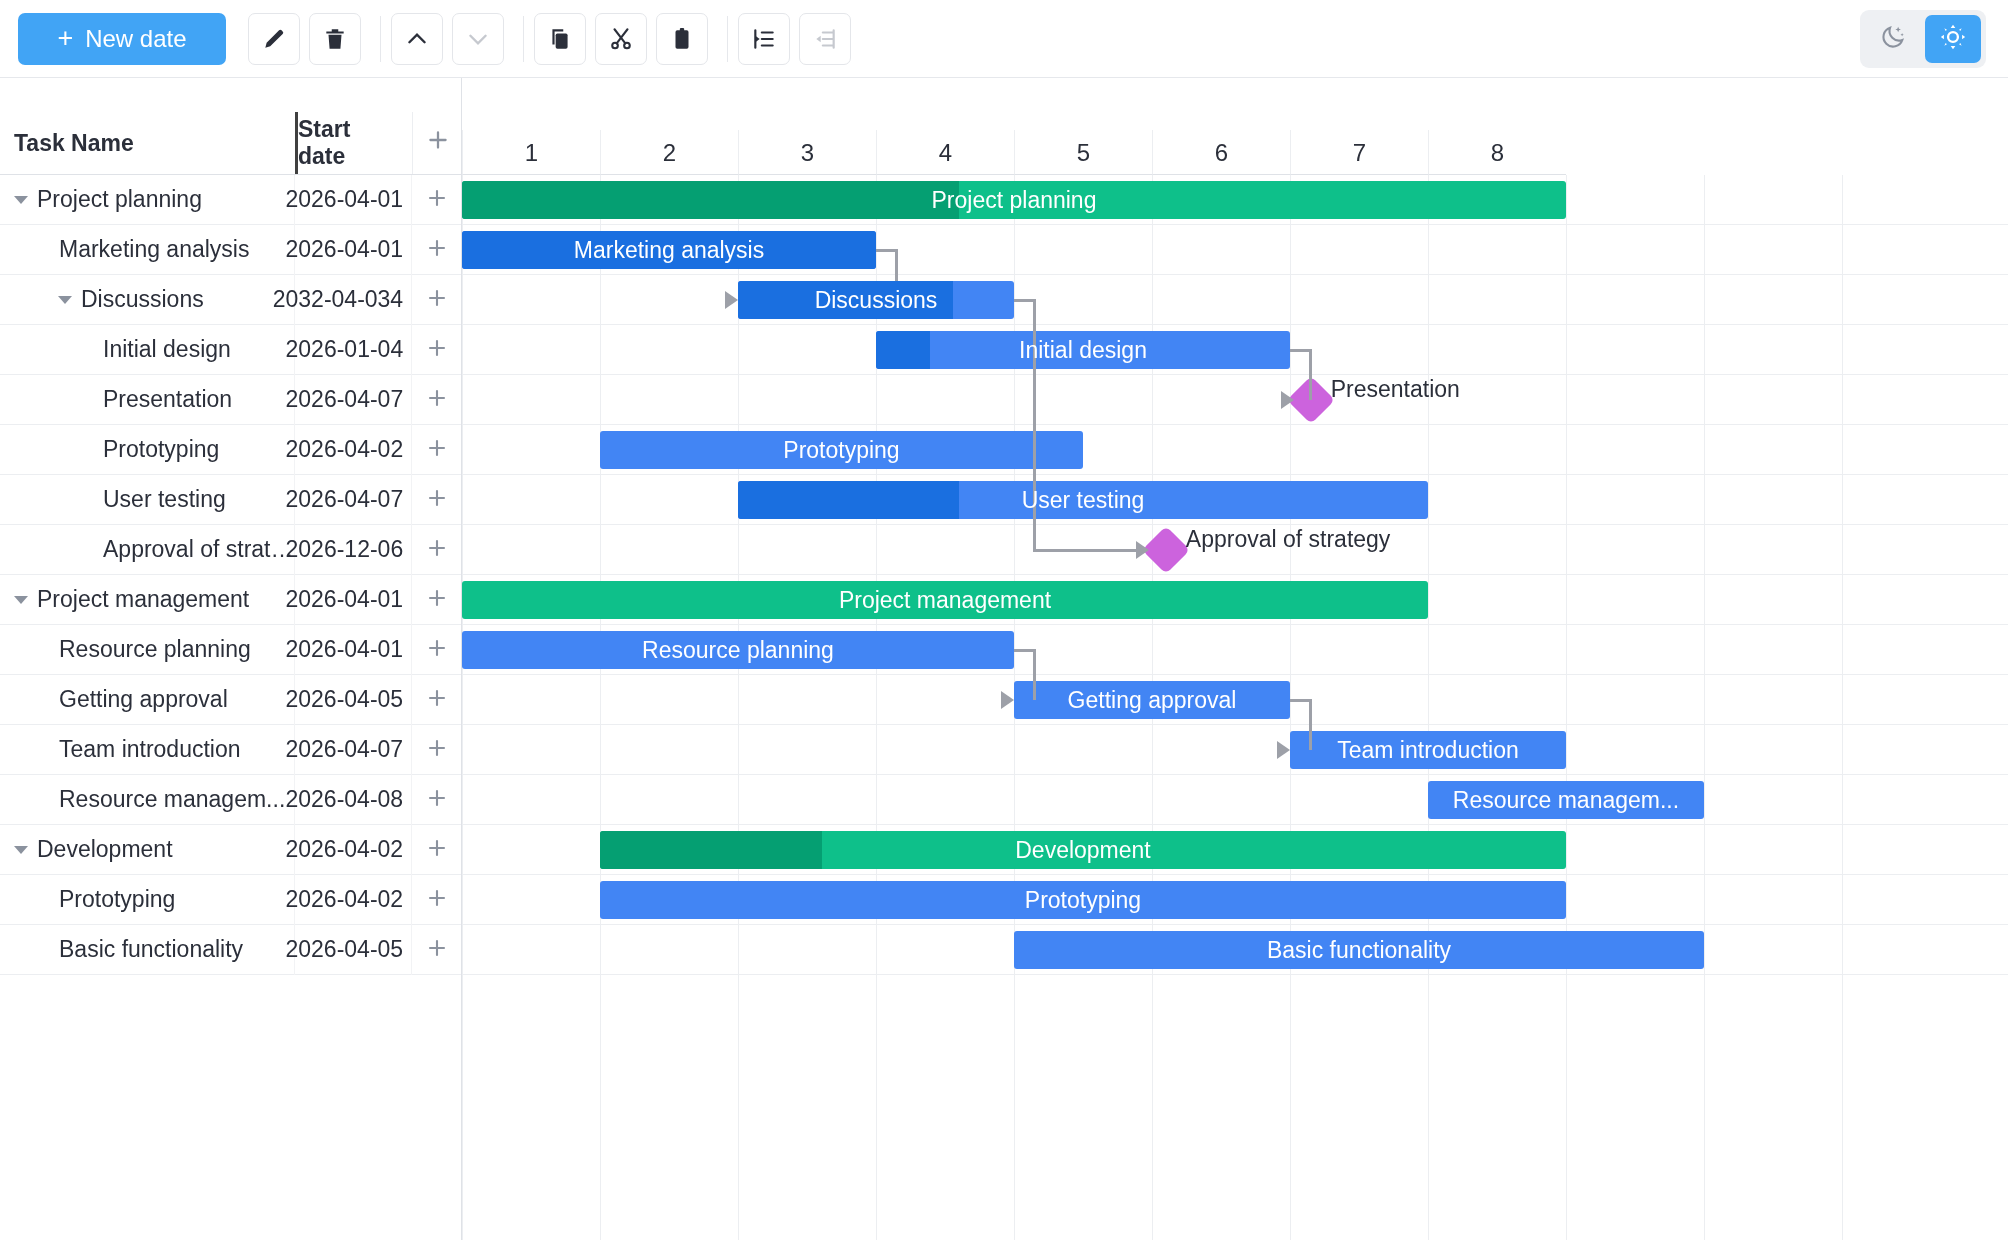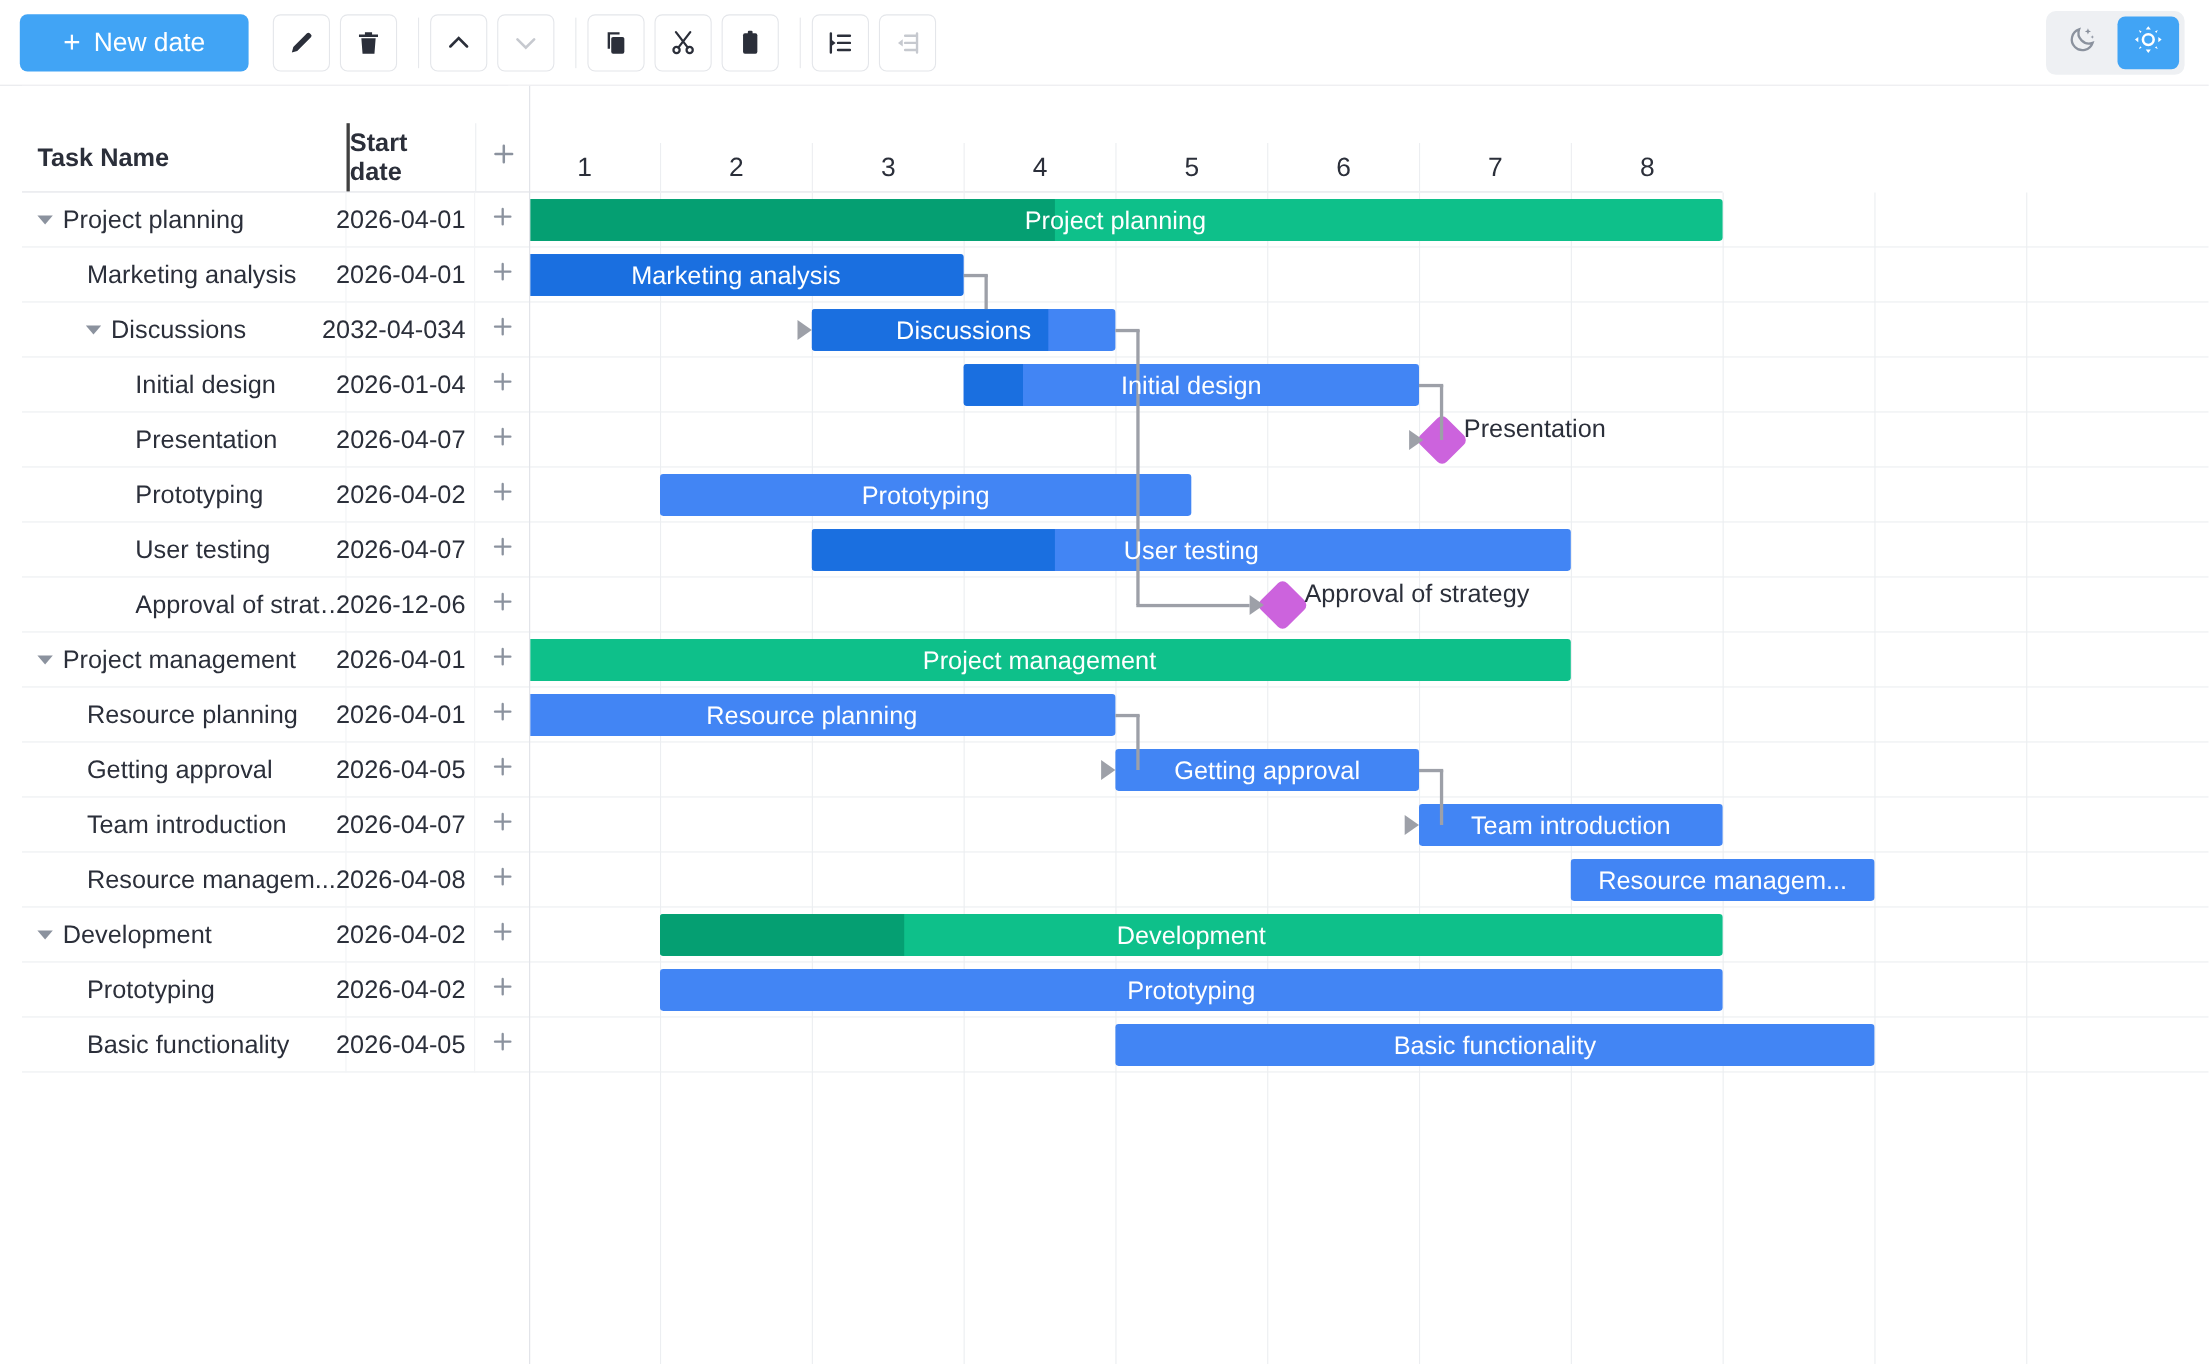--- a/index.html
+++ b/index.html
@@ -44,21 +44,21 @@
   }
   .theme-btn{
     width:56px;height:48px;border-radius:7px;display:flex;align-items:center;
     justify-content:center;cursor:pointer;background:transparent;
   }
   .theme-btn.active{background:#41a4f5;}
 
   
   .grid{
     position:absolute;left:0;top:78px;width:462px;height:1162px;
-    background:#fff;border-right:1px solid #dfe2e7;box-sizing:border-box;z-index:3;margin-left:20px;
+    background:#fff;border-right:1px solid #dfe2e7;box-sizing:border-box;z-index:3;
   }
   .grid-head{
     position:relative;height:97px;border-bottom:1px solid #dfe2e7;box-sizing:border-box;
   }
   .gh-cell{
     position:absolute;bottom:0;height:62px;display:flex;align-items:center;
     font-size:23px;font-weight:bold;color:#2b2f3a;box-sizing:border-box;
   }
   .gh-name{left:0;width:295px;padding-left:14px;}
   .gh-date{left:295px;width:117px;justify-content:flex-end;padding-right:16px;

